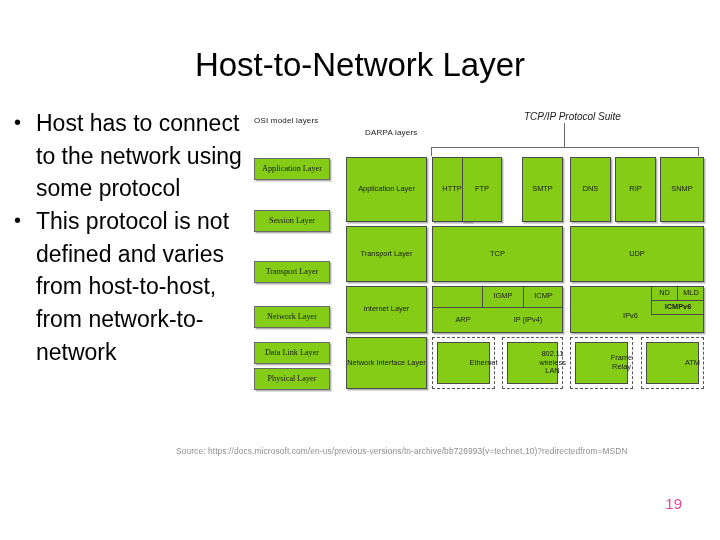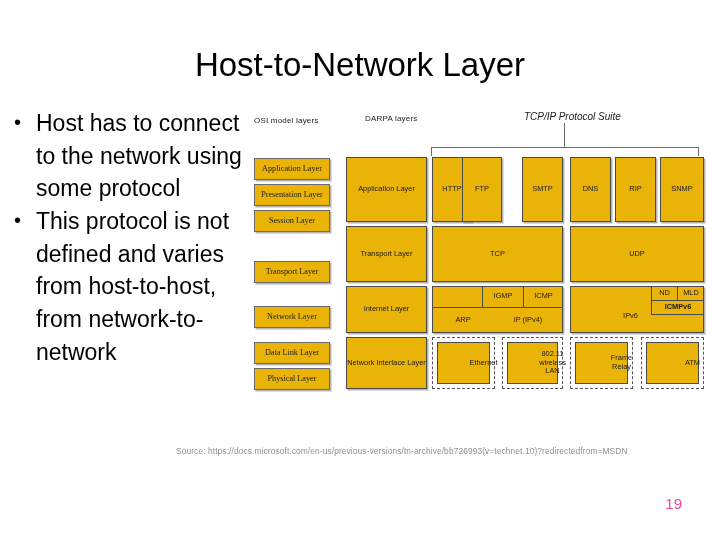--- a/index.html
+++ b/index.html
@@ -57,21 +57,21 @@
     width: 470px; height: 285px;
     font-size: 7.4px;
     color: #1a1a1a;
   }
 
   
   .box {
     position: absolute;
     box-sizing: border-box;
     border: 1px solid #4a4a4a;
-    background: #eab308;
+    background: #84cc16;
     display: flex;
     align-items: center;
     justify-content: center;
     text-align: center;
     line-height: 1.18;
     box-shadow: 1.5px 1.5px 0 rgba(120,120,120,0.55);
   }
   .box.noshadow { box-shadow: none; padding-left: 40px; }
   .box.dashed {
     border: 1px dashed #555;
@@ -160,30 +160,29 @@
   </li>
   <li>
     <span class="dot">•</span>
     <span>This protocol is not defined and varies from host-to-host, from network-to-network</span>
   </li>
 </ul>
 
 <div id="diagram">
 
   <div class="col-head" style="left:4px;  top:8px;">OSI model layers</div>
-  <div class="col-head" style="left:88px; top:6px;padding-left:27px;">DARPA layers</div>
+  <div class="col-head" style="left:88px; top:20px;padding-left:27px;">DARPA layers</div>
 
   <div class="suite-label" style="left:274px; top:3px;">TCP/IP Protocol Suite</div>
   <div class="bracket-stem" style="left:314px; top:15px; height:24px;"></div>
   <div class="bracket-h" style="left:181px; top:39px; width:268px;"></div>
   <div class="bracket-tick" style="left:181px; top:39px; height:9px;"></div>
   <div class="bracket-tick" style="left:448px; top:39px; height:9px;"></div>
 
   <div class="box osi" style="left:4px;  top:50px;  width:76px; height:22px;">Application Layer</div>
-  <div class="box osi" style="left:4px;  top:76px;  width:76px; height:22px;">Presentation Layer</div>
   <div class="box osi" style="left:4px;  top:102px; width:76px; height:22px;">Session Layer</div>
   <div class="box osi" style="left:4px;  top:153px; width:76px; height:22px;">Transport Layer</div>
   <div class="box osi" style="left:4px;  top:198px; width:76px; height:22px;">Network Layer</div>
   <div class="box osi" style="left:4px;  top:234px; width:76px; height:22px;">Data Link Layer</div>
   <div class="box osi" style="left:4px;  top:260px; width:76px; height:22px;">Physical Layer</div>
 
   <div class="box" style="left:96px; top:49px;  width:81px; height:65px;">Application Layer</div>
   <div class="box" style="left:96px; top:118px; width:81px; height:56px;">Transport Layer</div>
   <div class="box" style="left:96px; top:178px; width:81px; height:47px;">Internet Layer</div>
   <div class="box" style="left:96px; top:229px; width:81px; height:52px;">Network Interface Layer</div>

